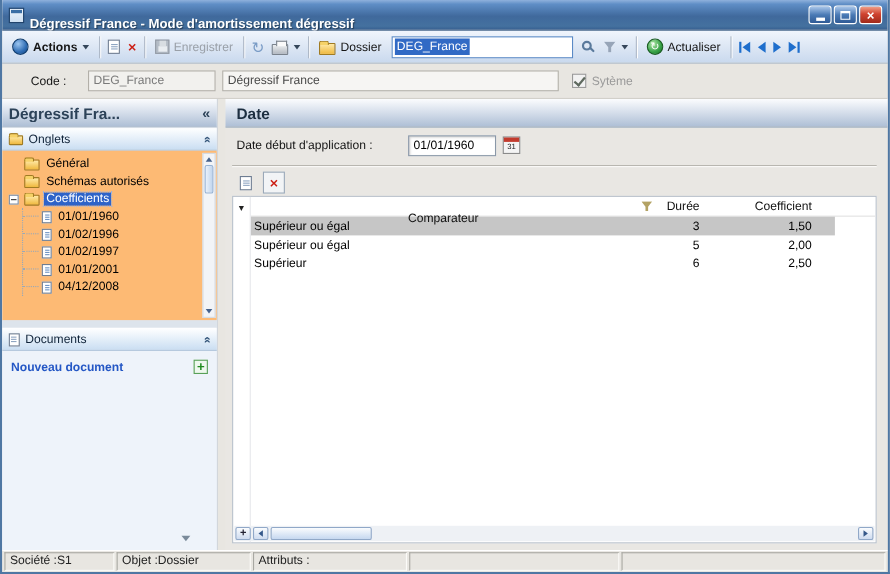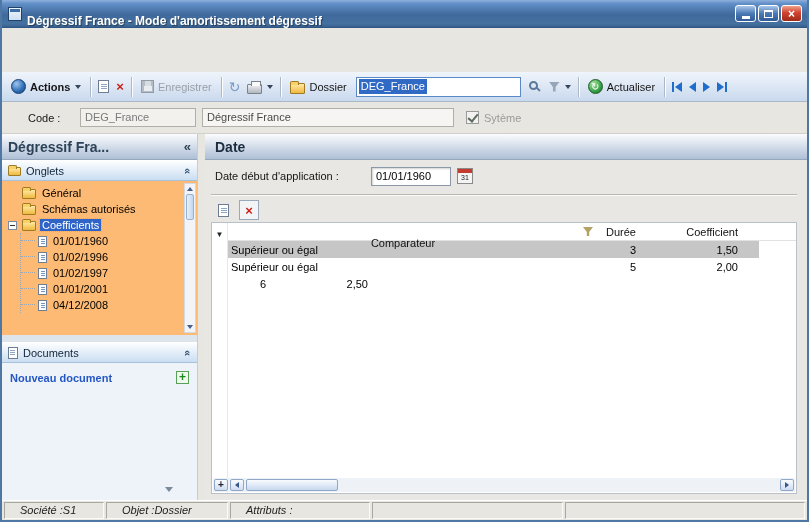--- a/index.html
+++ b/index.html
@@ -17,21 +17,21 @@
   .title {color:#fff; font-size:12px; font-weight:bold; flex:1; text-shadow:1px 1px 1px rgba(0,0,0,.45); white-space:nowrap; overflow:hidden;margin-top:14px;}
   .win-btns {display:flex; gap:2px; flex:0 0 auto;}
   .win-btn {width:21px; height:17px; border:1px solid #fff; border-radius:3px; display:flex; align-items:center; justify-content:center; color:#fff; cursor:pointer;}
   .win-btn.min, .win-btn.max {background:linear-gradient(#a9c6ea,#4a7ab5 50%,#2f5a95);}
   .win-btn.close {background:linear-gradient(#f0a088,#d04330 45%,#a02a1a); font-weight:bold; font-size:12px; line-height:1;}
   .glyph-min {width:8px; height:3px; background:#fff; margin-top:8px;}
   .glyph-max {width:9px; height:8px; border:1px solid #fff; border-top:2px solid #fff;}
 
   
   .toolbar {height:30px; flex:0 0 auto; display:flex; align-items:center; padding:0 4px; gap:1px;
-    background:linear-gradient(#f0f5fc,#d9e4f3 60%,#c9d9ee); border-bottom:1px solid #aab8c8;margin-top:44px;}
+    background:linear-gradient(#f0f5fc,#d9e4f3 60%,#c9d9ee); border-bottom:1px solid #aab8c8;}
   .tb-btn {display:flex; align-items:center; gap:4px; padding:2px 5px; height:24px; cursor:pointer; flex:0 0 auto;}
   .tb-btn.icon-only {padding:2px 3px;}
   .tb-label {color:#161616; white-space:nowrap;}
   .tb-label.bold {font-weight:bold;}
   .tb-btn.disabled .tb-label {color:#9aa0a8;}
   .caret {width:0; height:0; border-left:3px solid transparent; border-right:3px solid transparent; border-top:4px solid #35465a; margin-left:1px;}
   .tb-sep {width:1px; height:20px; background:#aeb9c8; box-shadow:1px 0 0 #fdfdfd; margin:0 3px; flex:0 0 auto;}
 
   .sphere {width:15px; height:15px; border-radius:50%; display:flex; align-items:center; justify-content:center; font-size:9px; color:#fff; flex:0 0 auto;}
   .sphere.blue {background:radial-gradient(circle at 35% 30%, #9cc6f0, #2e6cb4 60%, #15477f); border:1px solid #123e6e;}
@@ -63,21 +63,21 @@
   .tri-l {width:0; height:0; border-top:5px solid transparent; border-bottom:5px solid transparent; border-right:7px solid #1e6ecc;}
   .tri-r {width:0; height:0; border-top:5px solid transparent; border-bottom:5px solid transparent; border-left:7px solid #1e6ecc;}
   .nav-bar {width:2px; height:10px; background:#1e6ecc;}
 
   
   .code-row {height:32px; flex:0 0 auto; background:#e8e6e1; border-bottom:1px solid #d2d0ca; display:flex; align-items:center; padding:0 8px;}
   .lbl {color:#161616; white-space:nowrap;}
   .lbl.code-l {margin-left:18px; width:52px;}
   .field {height:19px; border:1px solid #b2afa8; background:#f2f1ee; color:#6a6a6a; padding:2px 4px; white-space:nowrap; overflow:hidden;}
   .field.code {width:116px; margin-right:6px; color:#7a7a7a;}
-  .field.name {width:252px; color:#4a4a4a; background:#f6f5f3;}
+  .field.name {width:306px; color:#4a4a4a; background:#f6f5f3;}
   .checkbox {width:13px; height:13px; background:#f2f2f2; border:1px solid #9a9a9a; margin-left:12px; position:relative; flex:0 0 auto; cursor:pointer;}
   .checkbox.checked::after {content:""; position:absolute; left:3px; top:0; width:4px; height:8px; border:solid #5f6a5f; border-width:0 2px 2px 0; transform:rotate(40deg);}
   .lbl.gray {color:#9a9a9a; margin-left:5px;}
 
   
   .content {flex:1; display:flex; min-height:0;}
 
   .left-panel {width:196px; flex:0 0 auto; background:#eef3fa; display:flex; flex-direction:column; border-right:1px solid #c4ccd4;}
   .panel-header {height:26px; flex:0 0 auto; background:linear-gradient(#fbfcfe,#aebfd6); border-bottom:1px solid #96a8bc; display:flex; align-items:center; padding:0 6px;}
   .panel-title {font-size:14px; font-weight:bold; color:#2c4258; flex:1; white-space:nowrap; overflow:hidden;}
@@ -148,21 +148,21 @@
   .hscroll {position:absolute; left:1px; right:1px; bottom:1px; height:14px; background:#eef1f5; display:flex; align-items:center; gap:2px; padding:0 1px;}
   .hs-btn {width:14px; height:12px; flex:0 0 auto; display:flex; align-items:center; justify-content:center; background:linear-gradient(#fafcfe,#cfdcf0); border:1px solid #90a8c8; border-radius:2px; font-size:10px; color:#223; line-height:1; cursor:pointer;}
   .hs-btn.plus {font-weight:bold;}
   .hs-btn.arr-left::before {content:""; width:0; height:0; border-top:3px solid transparent; border-bottom:3px solid transparent; border-right:4px solid #35588a;}
   .hs-btn.arr-right::before {content:""; width:0; height:0; border-top:3px solid transparent; border-bottom:3px solid transparent; border-left:4px solid #35588a;}
   .hthumb {width:92px; height:12px; flex:0 0 auto; background:linear-gradient(#fafcfe,#c6d8f0); border:1px solid #90a8c8; border-radius:2px; cursor:pointer;}
   .hs-track {flex:1;}
 
   
   .statusbar {height:20px; flex:0 0 auto; background:#e8e6e1; border-top:1px solid #fff; display:flex; gap:2px; padding:1px 2px;}
-  .sb-seg {border:1px solid; border-color:#a8a8a2 #fbfbf8 #fbfbf8 #a8a8a2; color:#222; padding:1px 15px; white-space:nowrap; overflow:hidden;font-style:italic;}
+  .sb-seg {border:1px solid; border-color:#a8a8a2 #fbfbf8 #fbfbf8 #a8a8a2; color:#222; padding:1px 4px; white-space:nowrap; overflow:hidden;}
   .s1 {width:100px;} .s2 {width:122px;} .s3 {width:140px;} .s4 {flex:1;} .s5 {width:240px;}
 </style>
 </head>
 <body>
 
 <div class="window">
 
   <div class="titlebar">
     <span class="app-icon"></span>
     <span class="title">Dégressif France -  Mode d'amortissement dégressif</span>
@@ -372,20 +372,21 @@
                 <div class="cell c-comp">Supérieur ou égal</div>
                 <div class="cell c-dur">3</div>
                 <div class="cell c-coef">1,50</div>
               </div>
               <div class="grid-row">
                 <div class="cell c-comp">Supérieur ou égal</div>
                 <div class="cell c-dur">5</div>
                 <div class="cell c-coef">2,00</div>
               </div>
               <div class="grid-row">
+                <div class="cell c-comp">Supérieur</div>
                 <div class="cell c-dur">6</div>
                 <div class="cell c-coef">2,50</div>
               </div>
             </div>
         </div>
         <div class="hscroll">
           <span class="hs-btn plus">+</span>
           <span class="hs-btn arr-left"></span>
           <span class="hthumb"></span>
           <span class="hs-track"></span>

